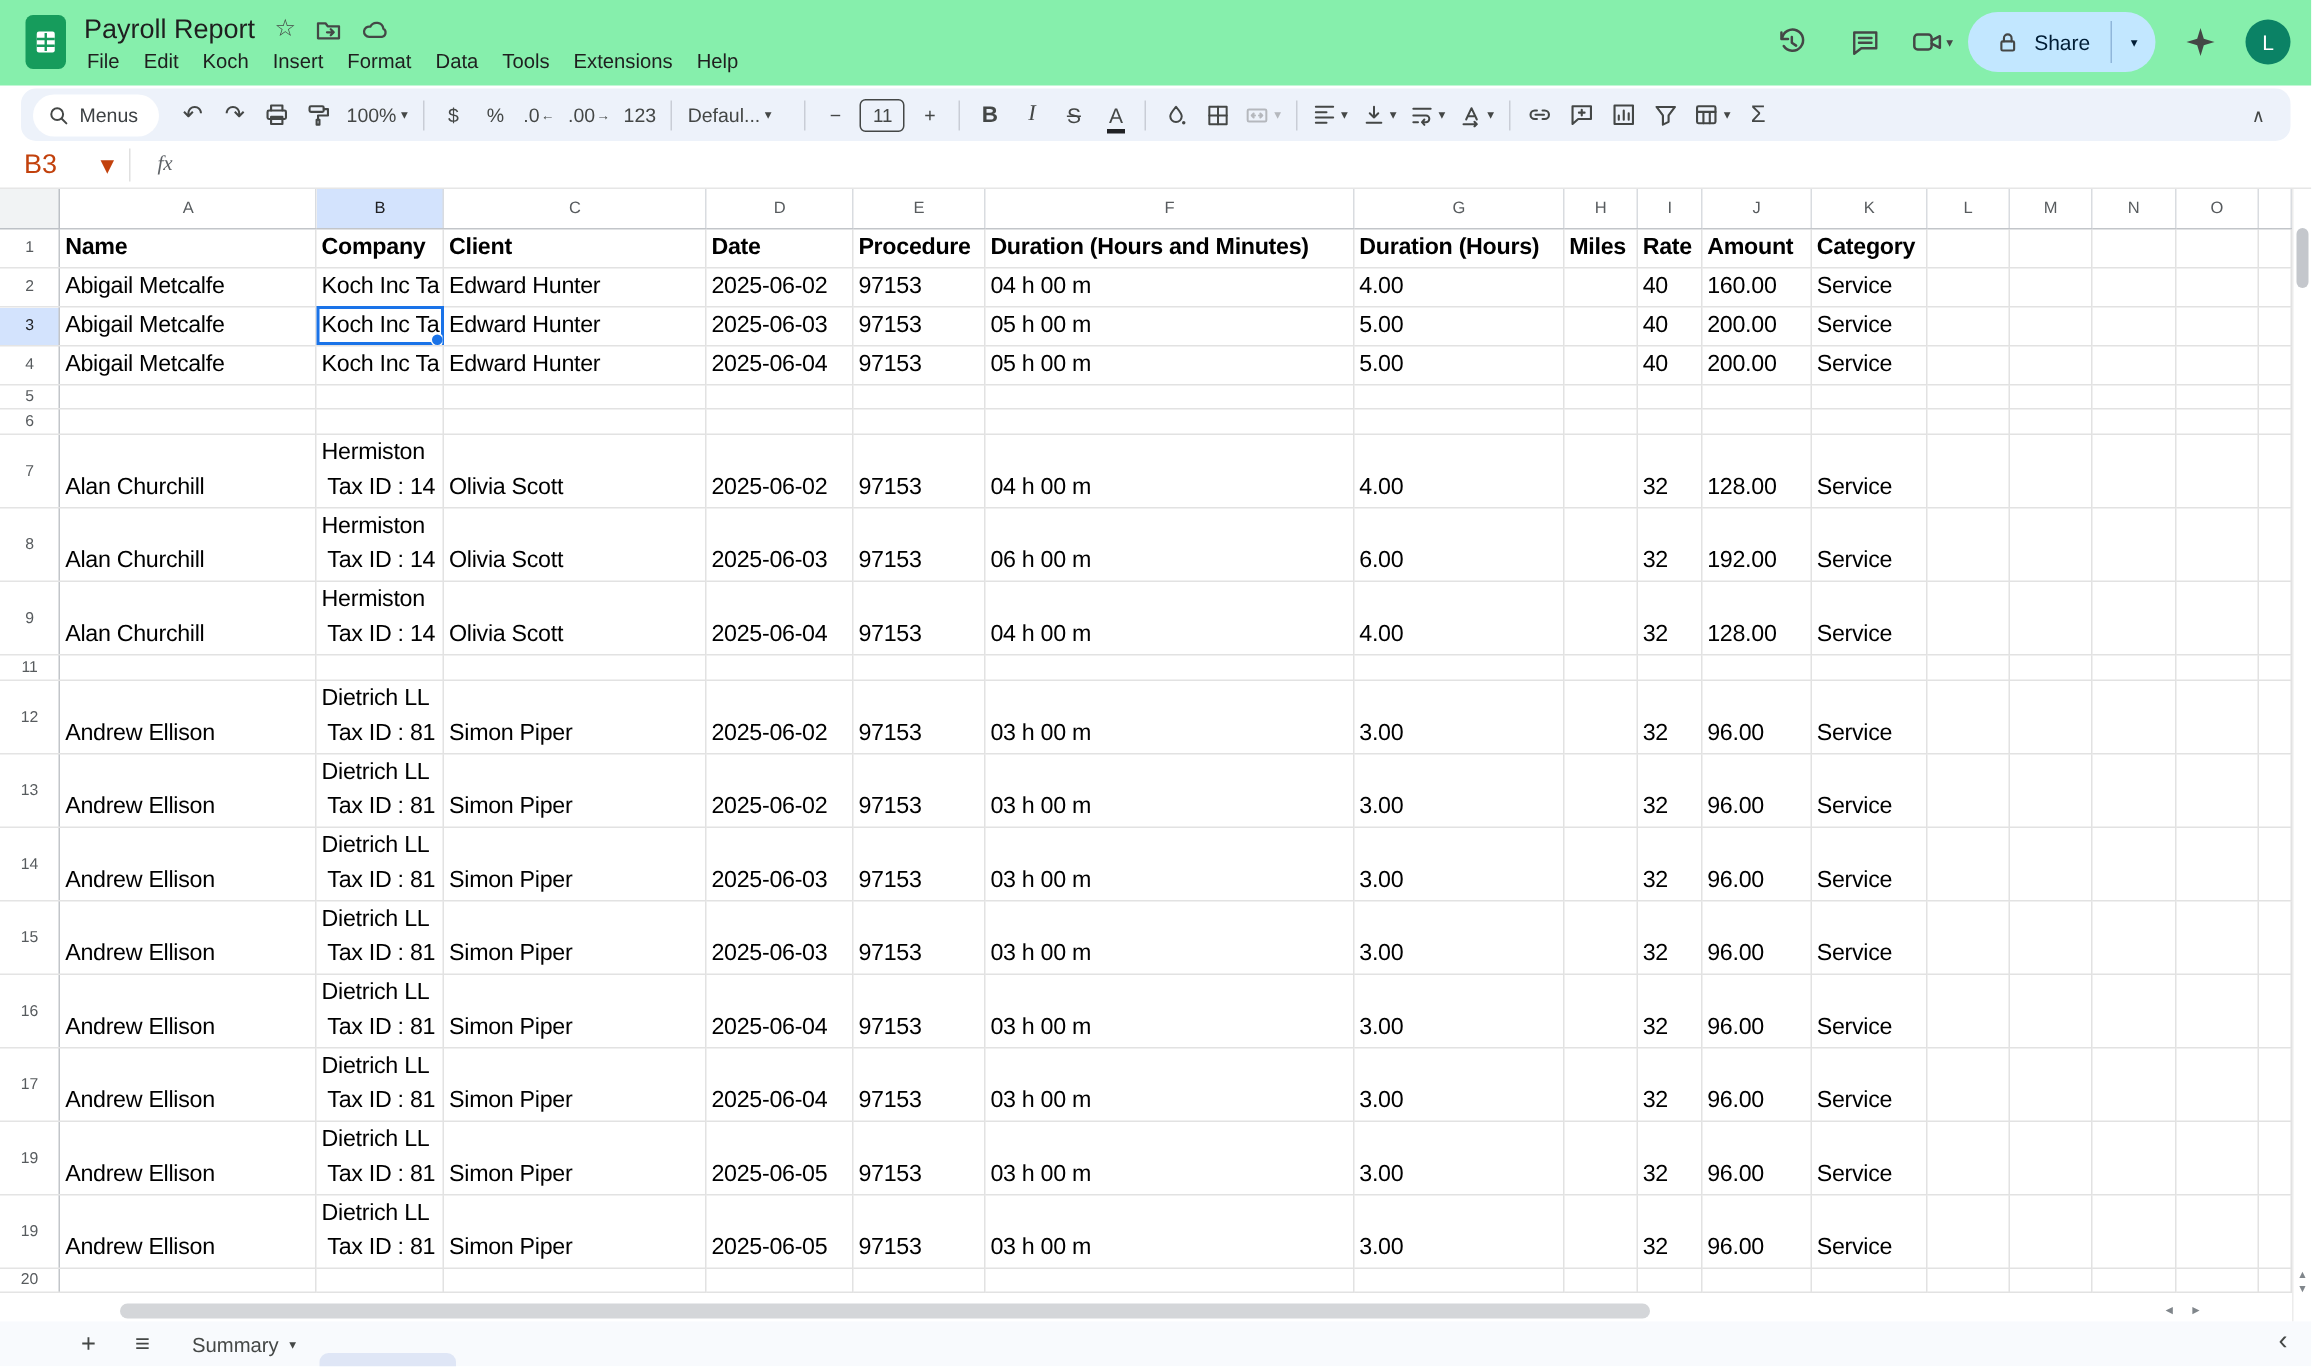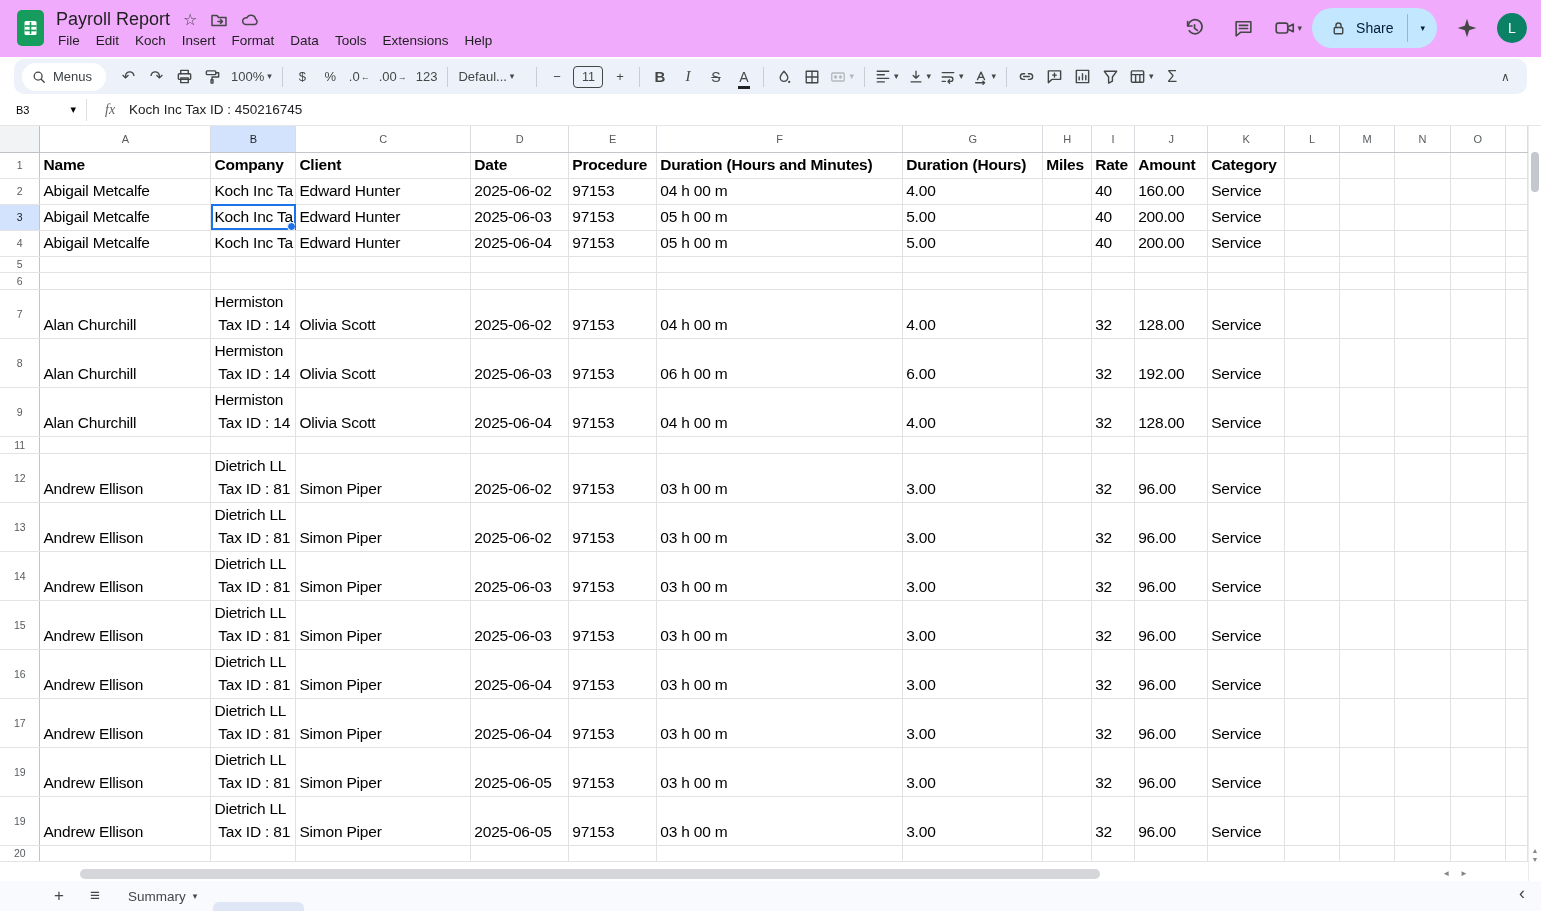--- a/index.html
+++ b/index.html
@@ -7,21 +7,21 @@
     --selection-tint:#d3e3fd; --share-bg:#c2e7ff; --share-text:#001d35;
     --avatar-bg:#0b8265; --toolbar-bg:#edf2fa; --active-tab-bg:#dfe6f6;
     --icon-grey:#444746; --gridline:#e2e2e2;
   }
   *{box-sizing:border-box;margin:0;padding:0;}
   html,body{background:#fff;}
   body{font-family:"Liberation Sans","DejaVu Sans",sans-serif;color:#202124;}
   .app{position:relative;width:1541px;height:911px;background:#fff;overflow:hidden;}
 
   
-  .topbar{position:absolute;top:0;left:0;width:100%;height:57px;background:#f0abfc;}
+  .topbar{position:absolute;top:0;left:0;width:100%;height:57px;background:#86efac;}
   .logo{position:absolute;left:17px;top:10px;width:27px;height:36px;border-radius:5px;
         background:var(--sheets-green);display:flex;align-items:center;justify-content:center;}
   .logo svg{display:block;}
   .title-row{position:absolute;left:56px;top:9px;display:flex;align-items:center;gap:13px;}
   .doc-title{font-size:18px;color:#1f1f1f;}
   .t-ico{color:var(--icon-grey);font-size:16px;line-height:16px;display:inline-flex;align-items:center;cursor:pointer;}
   .menubar{position:absolute;left:50px;top:30px;display:flex;}
   .menu-item{border:0;background:transparent;font:13.5px "Liberation Sans","DejaVu Sans",sans-serif;
              color:#1f1f1f;padding:3px 8px;border-radius:4px;cursor:pointer;}
   .top-actions{position:absolute;right:14px;top:8px;height:40px;display:flex;align-items:center;gap:10px;}
@@ -59,21 +59,21 @@
   .a-under{position:relative;font-size:14px;font-weight:500;}
   .a-under::after{content:"";position:absolute;left:-1px;right:-1px;bottom:-4px;height:3px;background:#202124;}
   .tiny-arrow{font-size:9px;margin-left:-2px;}
   .collapse-btn{margin-left:auto;}
 
   
   .formula-bar{position:absolute;top:94px;left:0;width:100%;height:32px;background:#fff;
                display:flex;align-items:center;border-bottom:1px solid #e6e6e6;}
   .name-box{width:86px;display:flex;align-items:center;justify-content:space-between;
             padding:0 10px 0 16px;cursor:pointer;}
-  .name-box span{font-size:11px;color:#000000;}
+  .name-box span{font-size:18px;color:#c2410c;}
   .fb-div{width:1px;height:22px;background:#e0e0e0;}
   .fx{font-family:"Liberation Serif","DejaVu Serif",serif;font-style:italic;color:#5f6368;
       font-size:14px;padding:0 14px 0 18px;}
   .formula-value{font-size:13.5px;color:#202124;flex:1;cursor:text;}
 
   
   .grid-area{position:absolute;top:126px;left:0;width:1528px;height:741px;overflow:hidden;background:#fff;}
   table{border-collapse:collapse;table-layout:fixed;}
   th,td{overflow:hidden;white-space:pre;}
   .corner{background:#f1f3f4;border-right:1px solid #bdc1c6;border-bottom:1px solid #bdc1c6;}
@@ -362,21 +362,20 @@
       </button>
   </div>
 
   <div class="formula-bar">
     <div class="name-box">
       <span>B3</span>
       <span class="caret">▾</span>
     </div>
     <div class="fb-div"></div>
     <span class="fx">fx</span>
-    <div class="formula-value">Koch Inc Tax ID : 450216745</div>
   </div>
 
   <div class="grid-area">
     <table id="sheet-table">
         <colgroup>
           <col style="width:40px">
           <col style="width:171px">
           <col style="width:85px">
           <col style="width:175px">
           <col style="width:98px">

